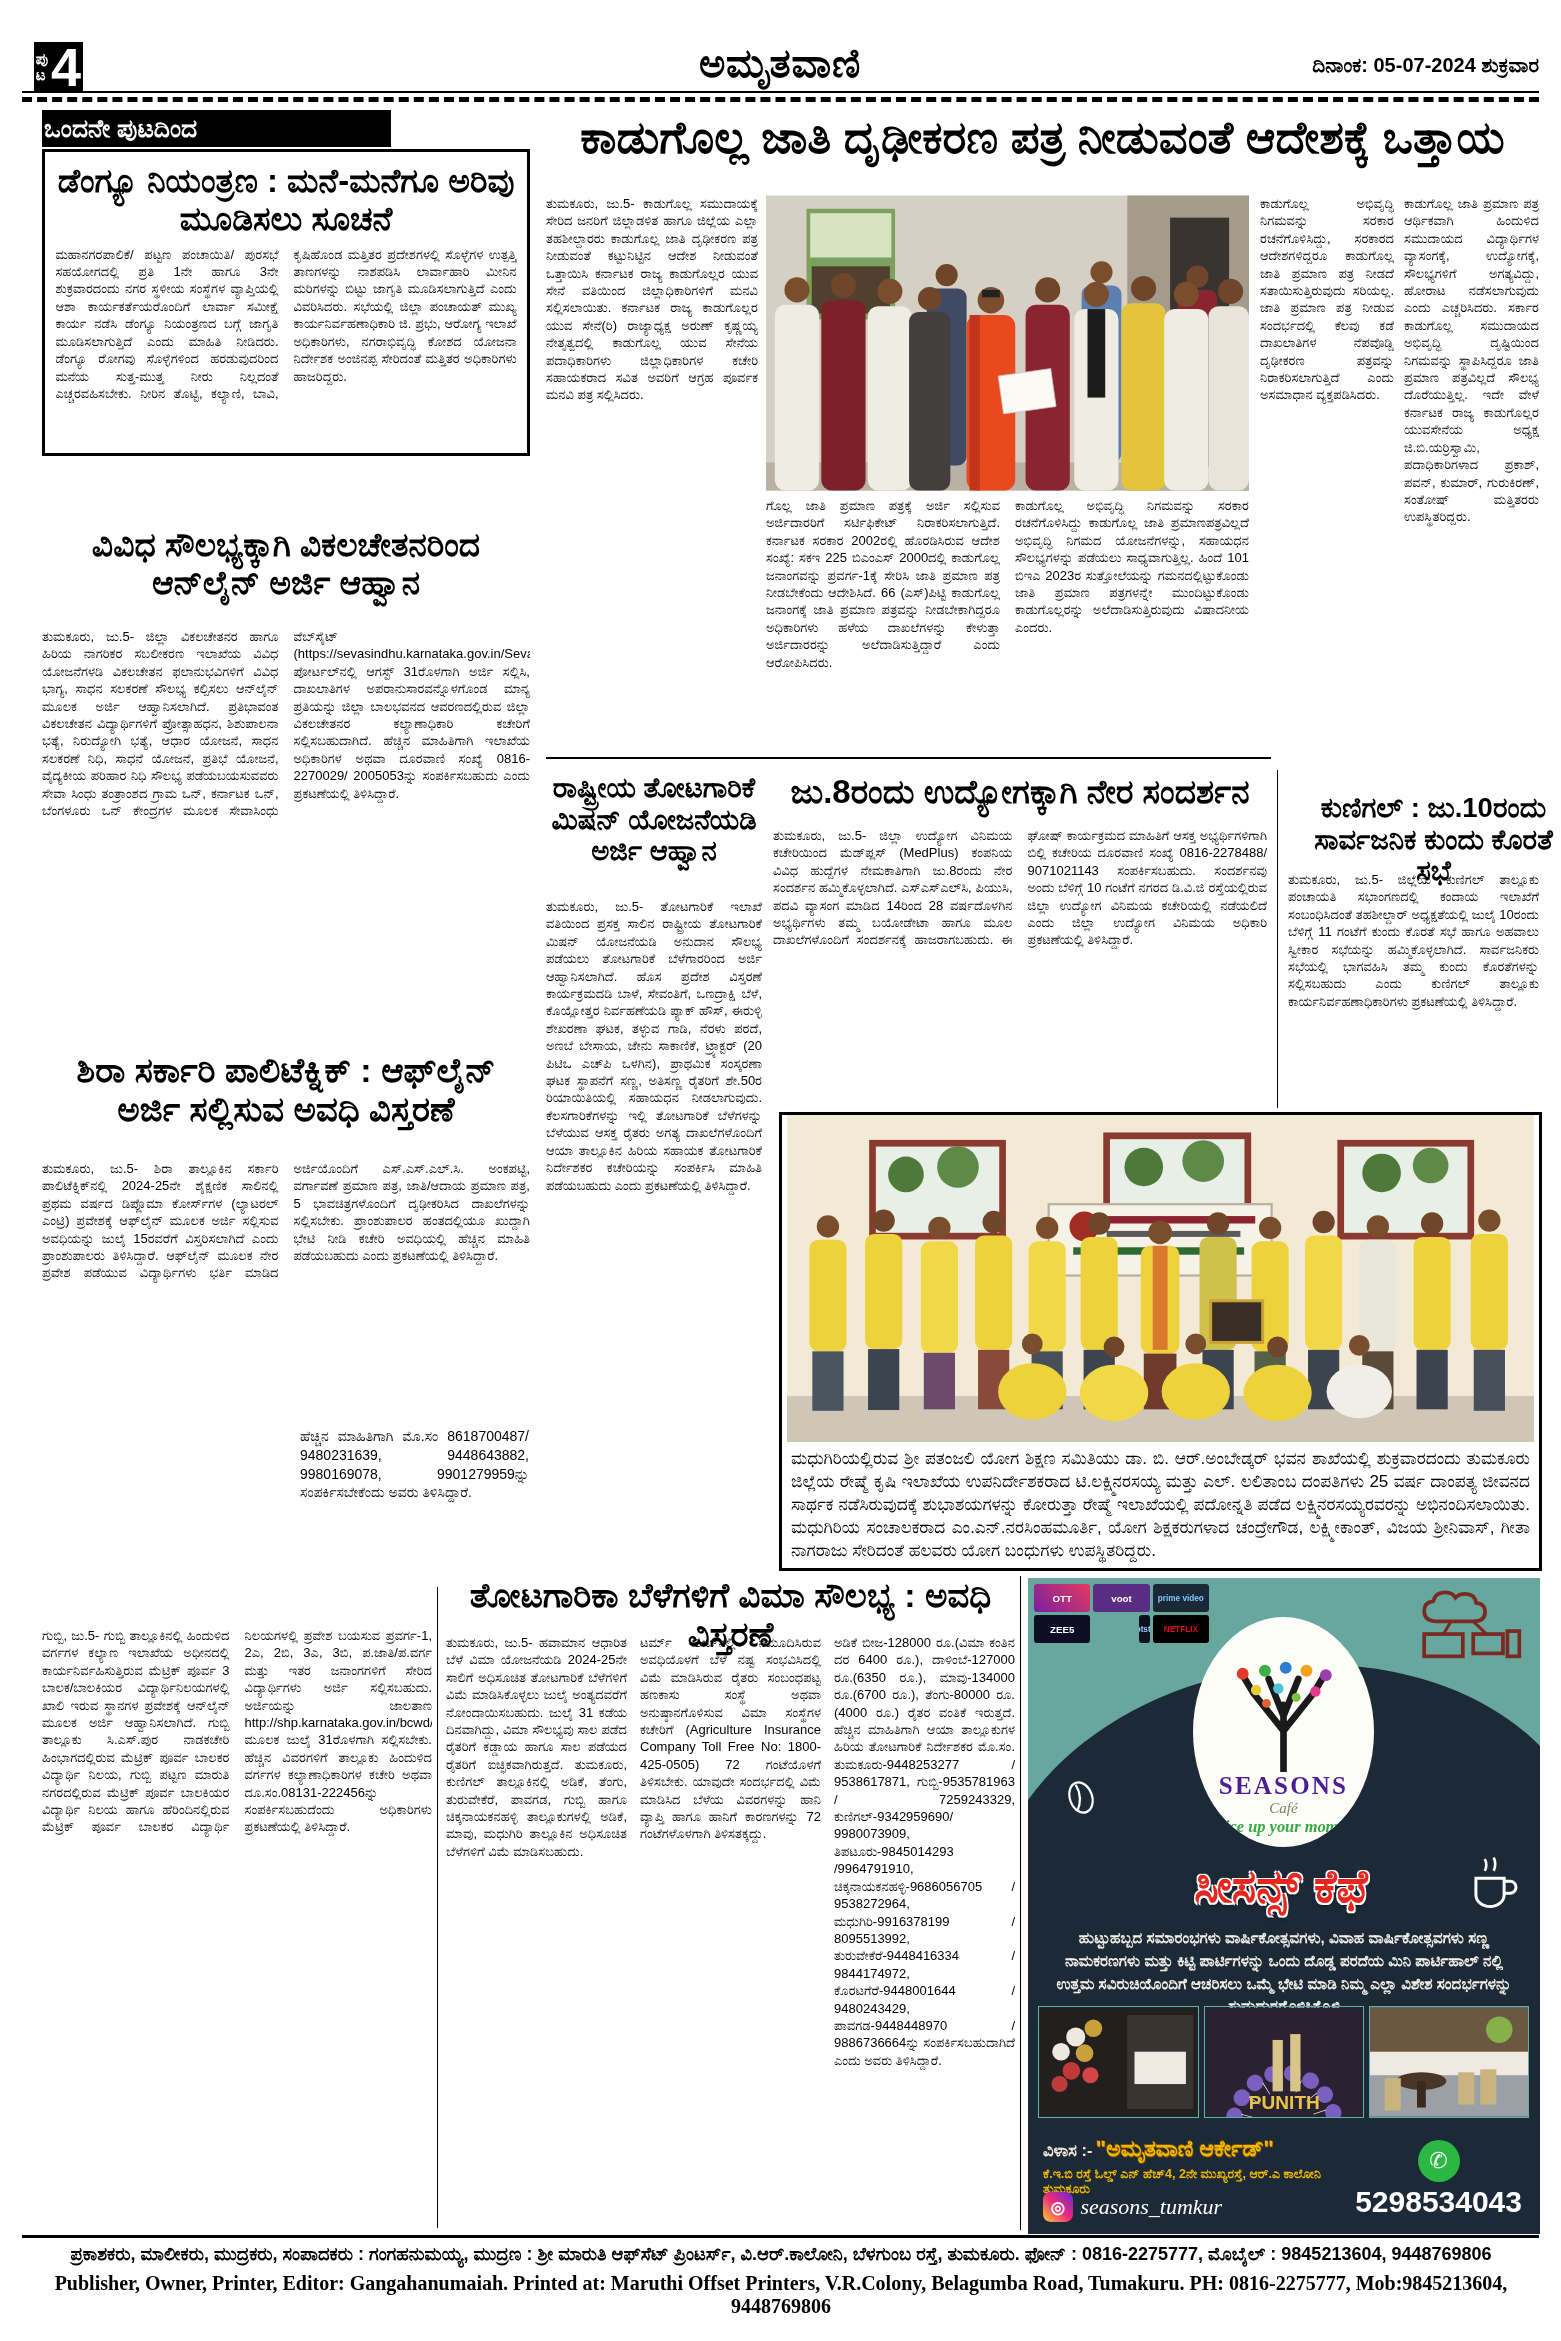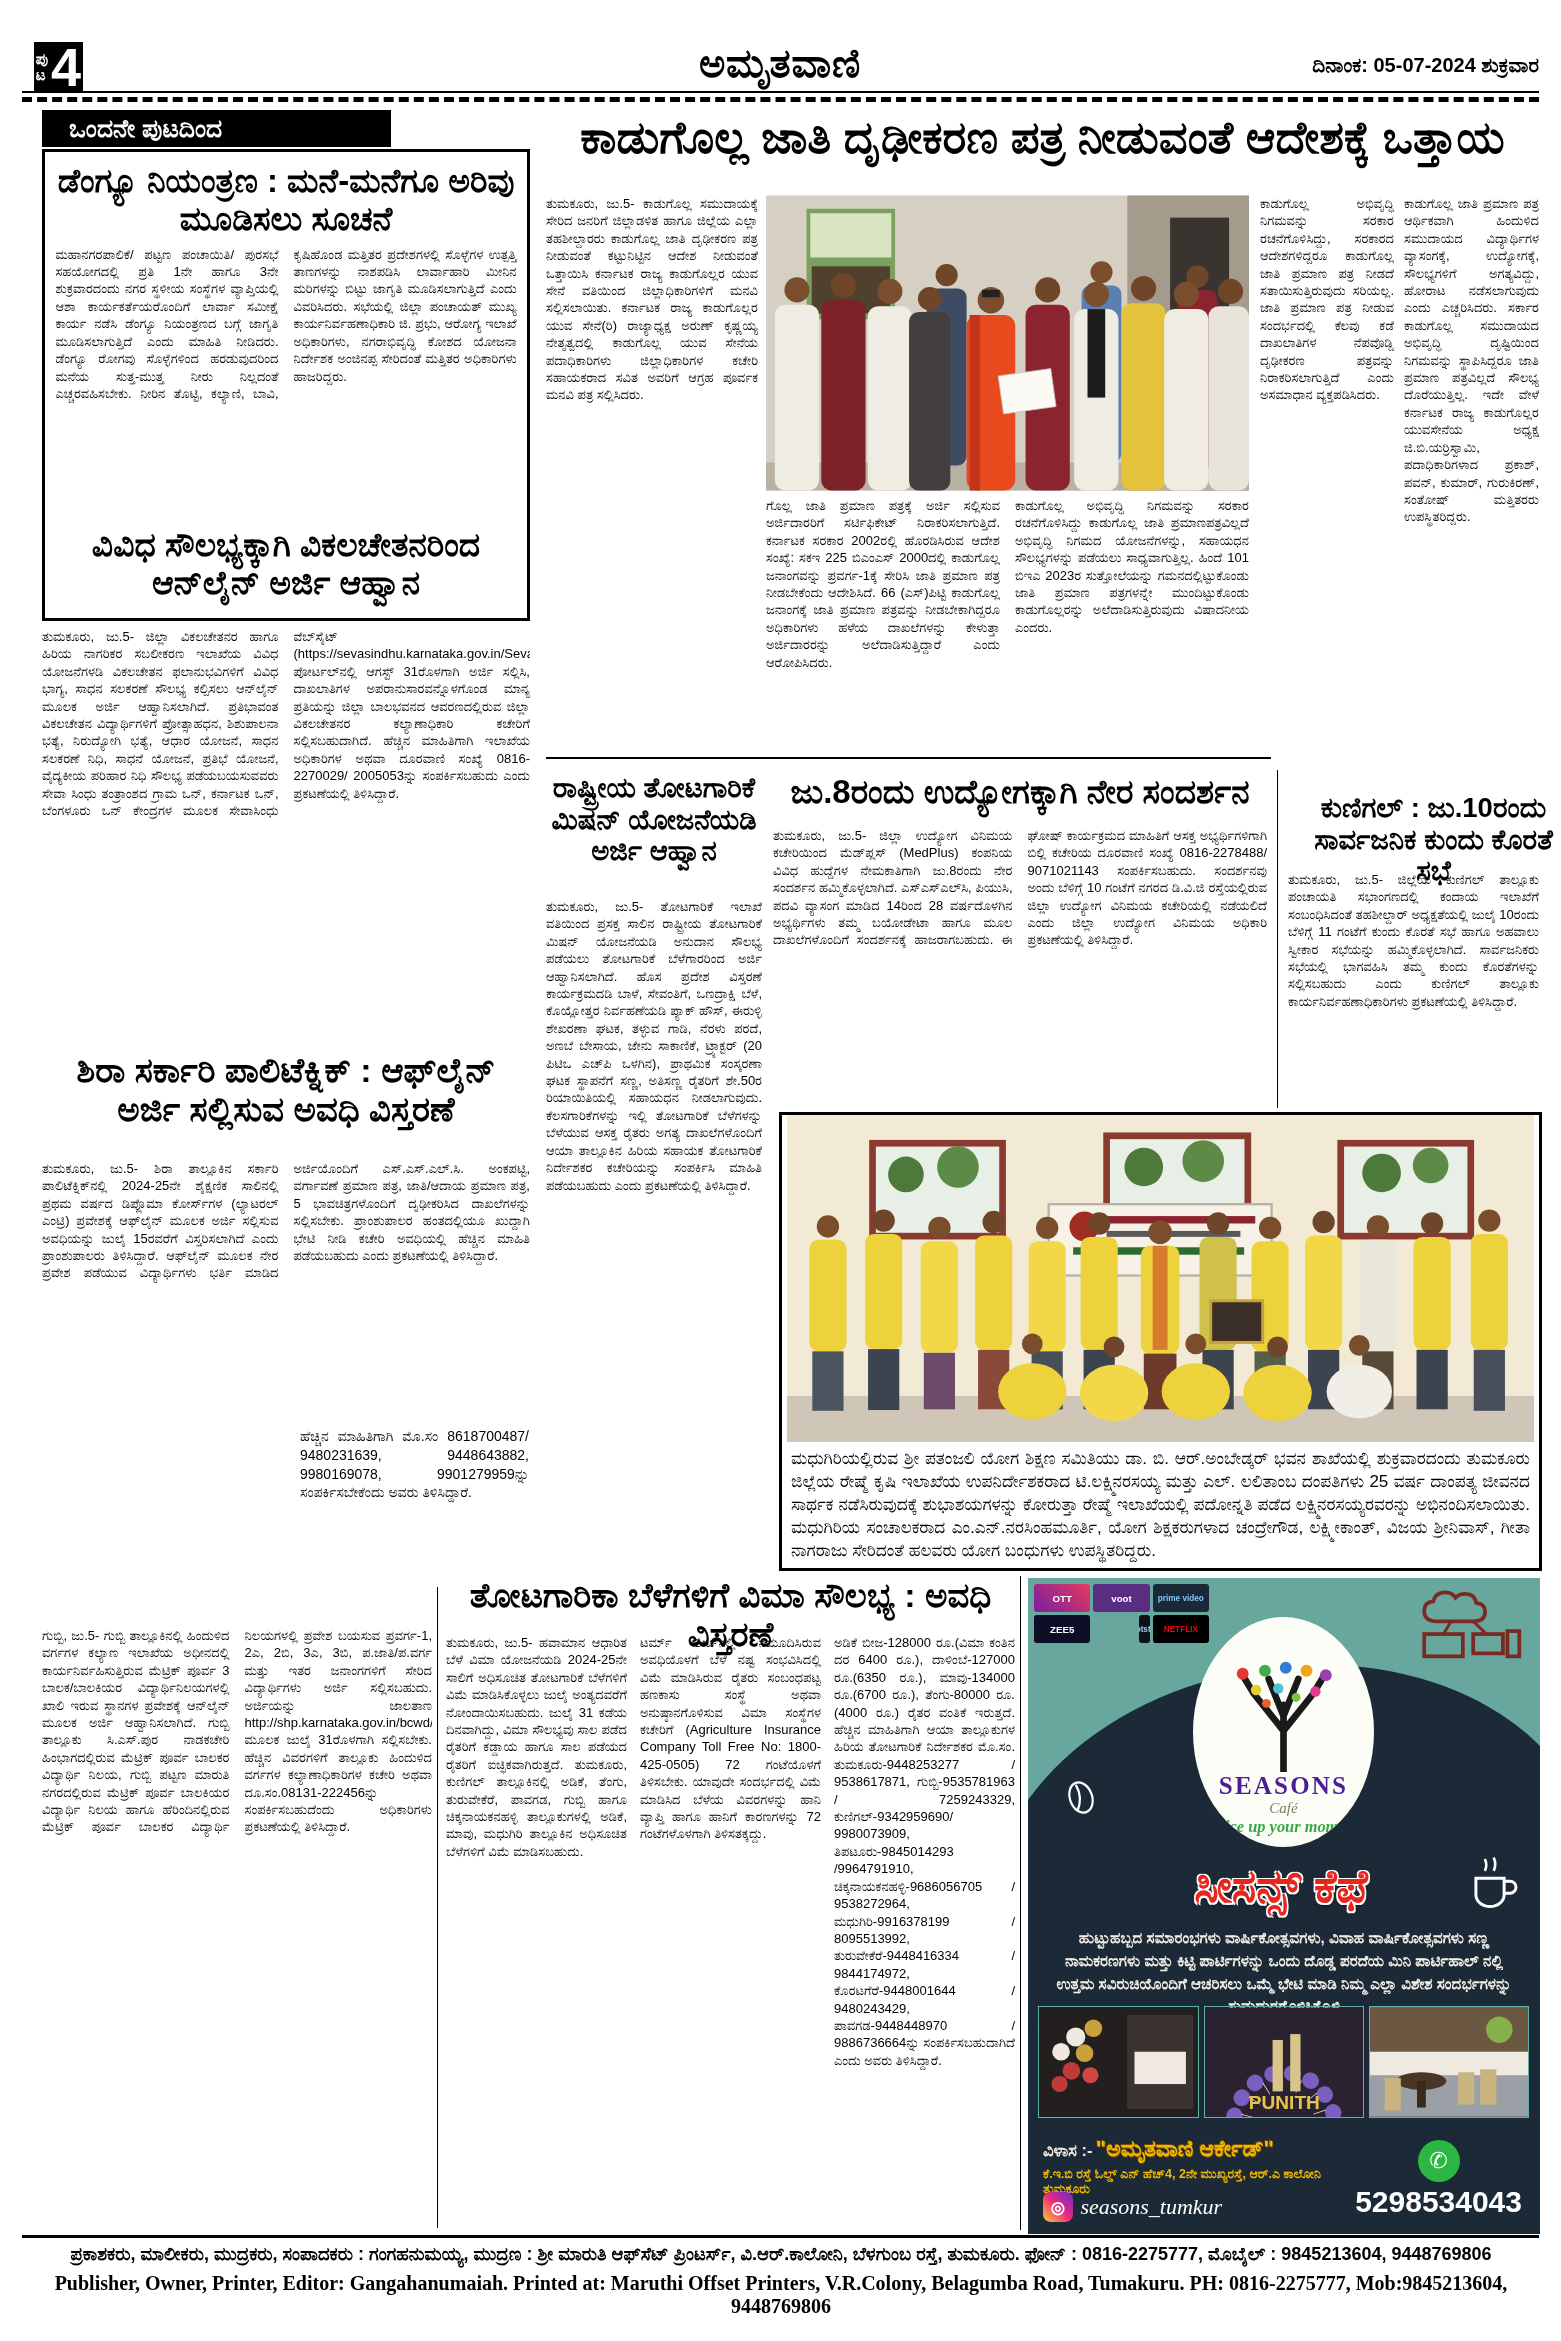--- a/index.html
+++ b/index.html
@@ -9,21 +9,21 @@
   .center{text-align:center;}
   .hl{font-weight:800;line-height:1.15;}
   .body-txt{font-size:13px;line-height:1.34;text-align:justify;overflow:hidden;}
   .cols2{column-count:2;column-gap:15px;}
   
   .pagebox{background:#000;color:#fff;display:flex;align-items:center;justify-content:center;gap:3px;}
   .pagebox .lbl{display:flex;flex-direction:column;font-size:15px;font-weight:700;line-height:1.05;}
   .pagebox .num{font-size:54px;font-weight:800;line-height:1;}
   .masthead{font-size:40px;font-weight:800;letter-spacing:0.7px;}
   .dateline{font-size:20px;font-weight:700;}
-  .tagbar{background:#000;color:#fff;font-size:25px;font-weight:800;display:flex;align-items:center;padding-left:27px;}
+  .tagbar{background:#000;color:#fff;font-size:25px;font-weight:800;display:flex;align-items:center;padding-left:2px;}
   .boxed{border:3px solid #000;padding:7.4px 10.4px;}
   
   .photo{display:block;}
   .yogabox{border:3px solid #000;background:#fff;}
   .caption{font-size:17px;line-height:1.35;text-align:justify;font-weight:500;}
   
   .ad{background:linear-gradient(180deg,#68a79d 0%,#68a79d 52%,#1c2a38 52%,#1c2a38 100%);overflow:hidden;}
   .ad .blob{position:absolute;left:-45px;top:89px;width:610px;height:416px;background:#1c2a38;
             border-radius:52% 48% 62% 38% / 58% 52% 48% 42%;transform:rotate(-6deg);}
   .ott{display:grid;grid-template-columns:repeat(3,1fr);gap:3px;}
@@ -64,21 +64,21 @@
       <span>ಟ</span>
     </span>
     <span class="num">4</span>
   </div>
   <div class="abs center masthead" style="left:520px;top:41px;width:520px;height:49px;">ಅಮೃತವಾಣಿ</div>
   <div class="abs dateline" style="left:1175px;top:54px;width:364px;height:30px;text-align:right;">ದಿನಾಂಕ: 05-07-2024 ಶುಕ್ರವಾರ</div>
   <div class="abs" style="left:22px;top:91px;width:1517px;border-top:2.2px solid #000;"></div>
   <div class="abs" style="left:22px;top:97px;width:1517px;border-top:5.2px dashed #000;"></div>
 
   <div class="abs tagbar" style="left:42px;top:110px;width:349px;height:37px;">ಒಂದನೇ ಪುಟದಿಂದ</div>
-  <div class="abs boxed" style="left:42px;top:149px;width:488px;height:472px;">
+  <div class="abs boxed" style="left:42px;top:149px;width:488px;height:307px;">
     <div class="hl center" style="font-size:33px;margin:3px 0 7.4px;">ಡೆಂಗ್ಯೂ ನಿಯಂತ್ರಣ : ಮನೆ-ಮನೆಗೂ ಅರಿವು ಮೂಡಿಸಲು ಸೂಚನೆ</div>
     <div class="body-txt cols2" style="height:238px;">ಮಹಾನಗರಪಾಲಿಕೆ/ ಪಟ್ಟಣ ಪಂಚಾಯಿತಿ/ ಪುರಸಭೆ ಸಹಯೋಗದಲ್ಲಿ ಪ್ರತಿ 1ನೇ ಹಾಗೂ 3ನೇ ಶುಕ್ರವಾರದಂದು ನಗರ ಸ್ಥಳೀಯ ಸಂಸ್ಥೆಗಳ ವ್ಯಾಪ್ತಿಯಲ್ಲಿ ಆಶಾ ಕಾರ್ಯಕರ್ತೆಯರೊಂದಿಗೆ ಲಾರ್ವಾ ಸಮೀಕ್ಷೆ ಕಾರ್ಯ ನಡೆಸಿ ಡೆಂಗ್ಯೂ ನಿಯಂತ್ರಣದ ಬಗ್ಗೆ ಜಾಗೃತಿ ಮೂಡಿಸಲಾಗುತ್ತಿದೆ ಎಂದು ಮಾಹಿತಿ ನೀಡಿದರು. ಡೆಂಗ್ಯೂ ರೋಗವು ಸೊಳ್ಳೆಗಳಿಂದ ಹರಡುವುದರಿಂದ ಮನೆಯ ಸುತ್ತ-ಮುತ್ತ ನೀರು ನಿಲ್ಲದಂತೆ ಎಚ್ಚರವಹಿಸಬೇಕು. ನೀರಿನ ತೊಟ್ಟಿ, ಕಲ್ಯಾಣಿ, ಬಾವಿ, ಕೃಷಿಹೊಂಡ ಮತ್ತಿತರ ಪ್ರದೇಶಗಳಲ್ಲಿ ಸೊಳ್ಳೆಗಳ ಉತ್ಪತ್ತಿ ತಾಣಗಳನ್ನು ನಾಶಪಡಿಸಿ ಲಾರ್ವಾಹಾರಿ ಮೀನಿನ ಮರಿಗಳನ್ನು ಬಿಟ್ಟು ಜಾಗೃತಿ ಮೂಡಿಸಲಾಗುತ್ತಿದೆ ಎಂದು ವಿವರಿಸಿದರು. ಸಭೆಯಲ್ಲಿ ಜಿಲ್ಲಾ ಪಂಚಾಯತ್ ಮುಖ್ಯ ಕಾರ್ಯನಿರ್ವಹಣಾಧಿಕಾರಿ ಜಿ. ಪ್ರಭು, ಆರೋಗ್ಯ ಇಲಾಖೆ ಅಧಿಕಾರಿಗಳು, ನಗರಾಭಿವೃದ್ಧಿ ಕೋಶದ ಯೋಜನಾ ನಿರ್ದೇಶಕ ಅಂಜಿನಪ್ಪ ಸೇರಿದಂತೆ ಮತ್ತಿತರ ಅಧಿಕಾರಿಗಳು ಹಾಜರಿದ್ದರು.</div>
   </div>
 
   <div class="abs hl center" style="left:546px;top:112px;width:993px;height:78px;font-size:45px;">ಕಾಡುಗೊಲ್ಲ ಜಾತಿ ದೃಢೀಕರಣ ಪತ್ರ ನೀಡುವಂತೆ ಆದೇಶಕ್ಕೆ ಒತ್ತಾಯ</div>
   <div class="abs body-txt" style="left:546px;top:195px;width:212px;height:550px;">ತುಮಕೂರು, ಜು.5- ಕಾಡುಗೊಲ್ಲ ಸಮುದಾಯಕ್ಕೆ ಸೇರಿದ ಜನರಿಗೆ ಜಿಲ್ಲಾಡಳಿತ ಹಾಗೂ ಜಿಲ್ಲೆಯ ಎಲ್ಲಾ ತಹಶೀಲ್ದಾರರು ಕಾಡುಗೊಲ್ಲ ಜಾತಿ ದೃಢೀಕರಣ ಪತ್ರ ನೀಡುವಂತೆ ಕಟ್ಟುನಿಟ್ಟಿನ ಆದೇಶ ನೀಡುವಂತೆ ಒತ್ತಾಯಿಸಿ ಕರ್ನಾಟಕ ರಾಜ್ಯ ಕಾಡುಗೊಲ್ಲರ ಯುವ ಸೇನೆ ವತಿಯಿಂದ ಜಿಲ್ಲಾಧಿಕಾರಿಗಳಿಗೆ ಮನವಿ ಸಲ್ಲಿಸಲಾಯಿತು. ಕರ್ನಾಟಕ ರಾಜ್ಯ ಕಾಡುಗೊಲ್ಲರ ಯುವ ಸೇನೆ(ರಿ) ರಾಜ್ಯಾಧ್ಯಕ್ಷ ಅರುಣ್ ಕೃಷ್ಣಯ್ಯ ನೇತೃತ್ವದಲ್ಲಿ ಕಾಡುಗೊಲ್ಲ ಯುವ ಸೇನೆಯ ಪದಾಧಿಕಾರಿಗಳು ಜಿಲ್ಲಾಧಿಕಾರಿಗಳ ಕಚೇರಿ ಸಹಾಯಕರಾದ ಸವಿತ ಅವರಿಗೆ ಆಗ್ರಹ ಪೂರ್ವಕ ಮನವಿ ಪತ್ರ ಸಲ್ಲಿಸಿದರು.</div>
 
   <div class="abs" style="left:766px;top:195px;width:483px;height:296px;">
     <svg class="photo" width="483" height="296" viewBox="0 0 655 400">
       <rect width="655" height="400" fill="#d6cfc4"></rect>

